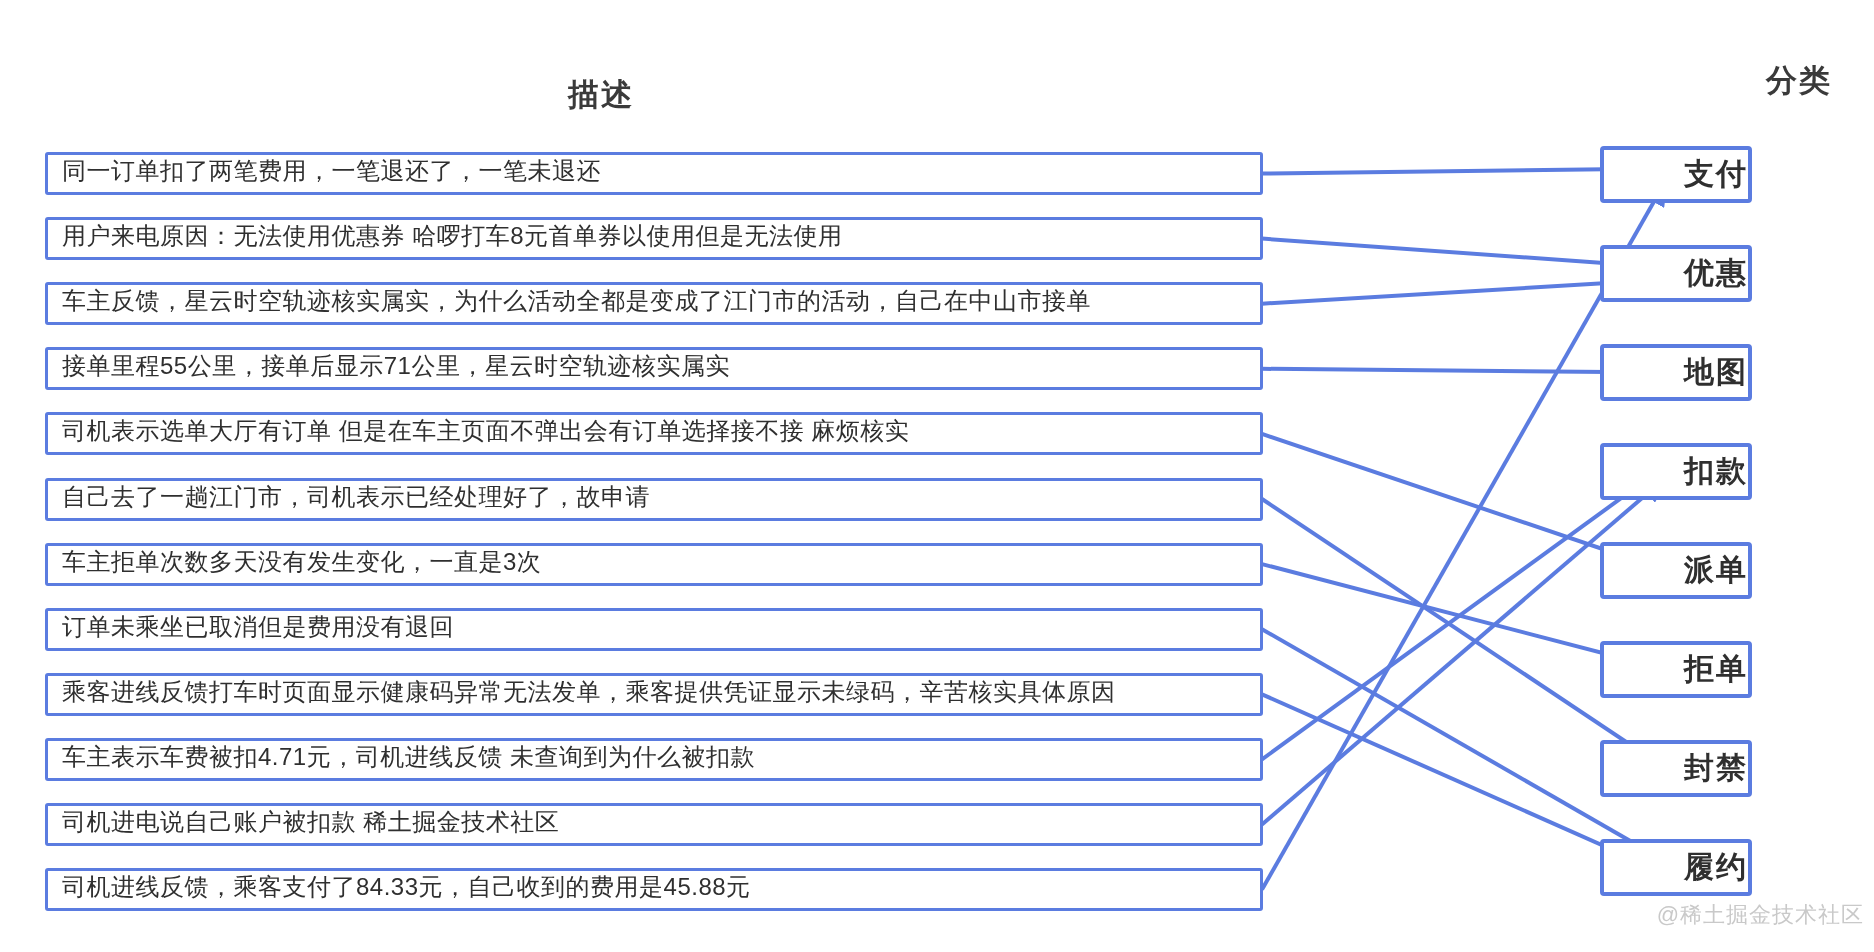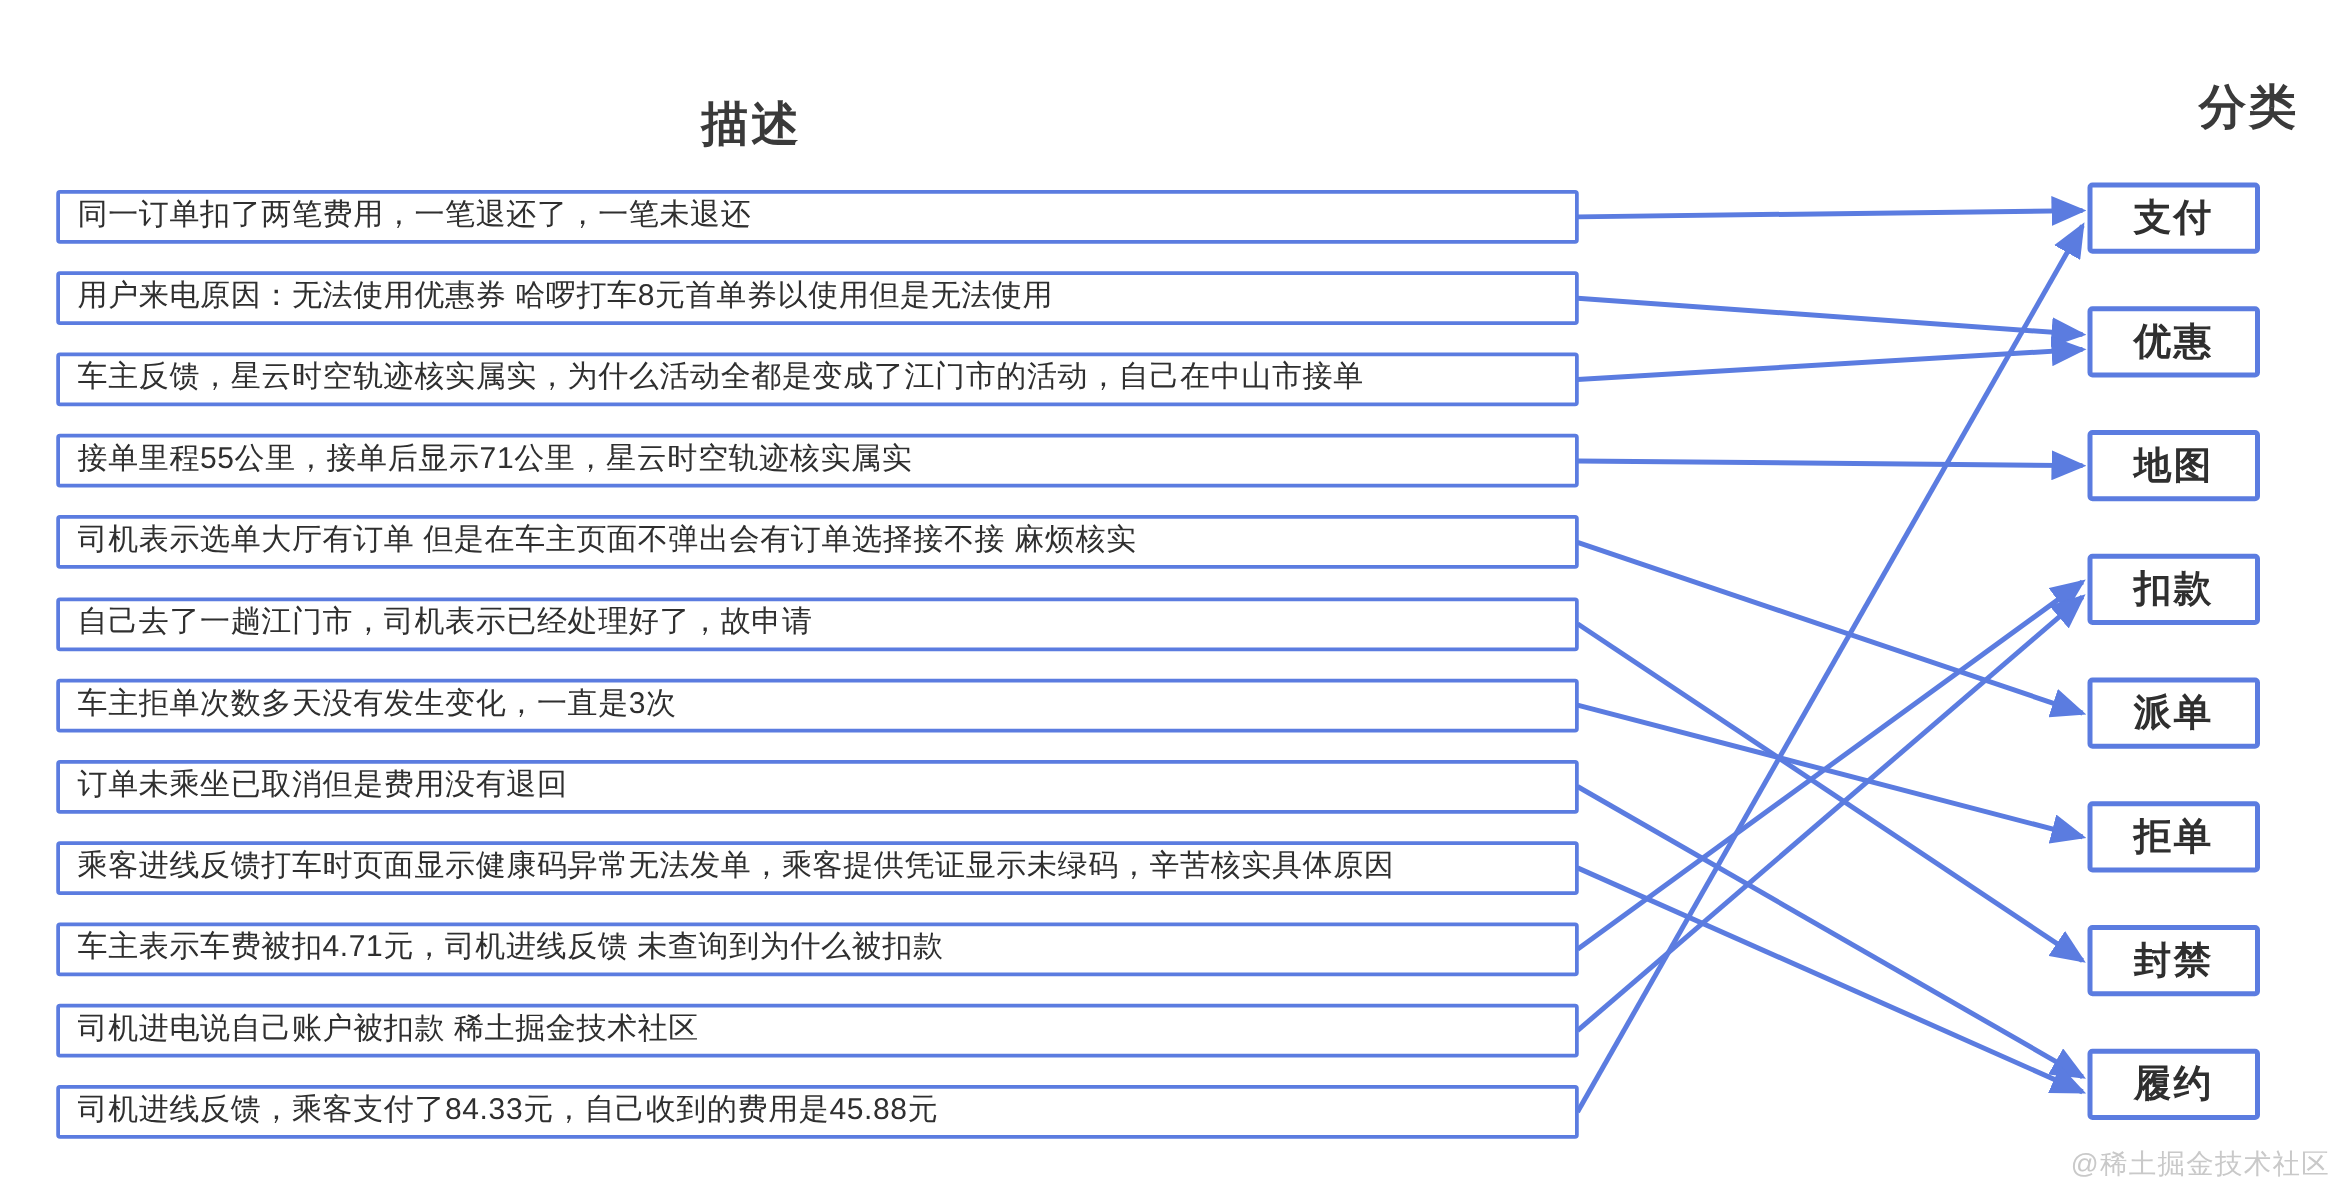--- a/index.html
+++ b/index.html
@@ -10,21 +10,21 @@
   body{font-family:"Liberation Sans", sans-serif;}
   .canvas{
     position:relative;
     width:1874px;height:952px;
     background:#ffffff;
     overflow:hidden;
   }
   .col-header{
     position:absolute;
     transform:translateX(-50%);
-    font-size:38px;
+    font-size:31px;
     font-weight:700;
     color:#3a3a3a;
     letter-spacing:2px;
     white-space:nowrap;
   }
   .col-header.left{left:601px;top:74px;}
   .col-header.right{left:1799px;top:60px;}
   .desc-box{
     position:absolute;
     left:45px;
@@ -40,51 +40,51 @@
     z-index:2;
   }
   .desc-box span{
     font-size:24px;
     color:var(--ink);
     white-space:nowrap;
     letter-spacing:0.5px;
   }
   .cat-box{
     position:absolute;
-    left:1670px;
-    width:138px;
+    left:1600px;
+    width:152px;
     height:57px;
     top:calc(146px + var(--c) * 99px);
     border:4px solid var(--accent);
     border-radius:4px;
     background:#ffffff;
     box-sizing:border-box;
     display:flex;
     align-items:center;
-    justify-content:center;
+    justify-content:flex-end;
     z-index:2;
   }
   .cat-box span{
     font-size:30px;
     font-weight:600;
     color:var(--ink);
     letter-spacing:2px;
     white-space:nowrap;
   }
   .links-svg{
     position:absolute;
     left:0;top:0;
     width:1874px;height:952px;
     z-index:1;
     pointer-events:none;
   }
   .watermark{
     position:absolute;
     right:10px;
-    bottom:6px;
+    bottom:22px;
     font-size:22px;
     color:#c9c9c9;
     letter-spacing:1px;
     z-index:3;
   }
 </style>
 </head>
 <body>
 
 <div class="canvas">

